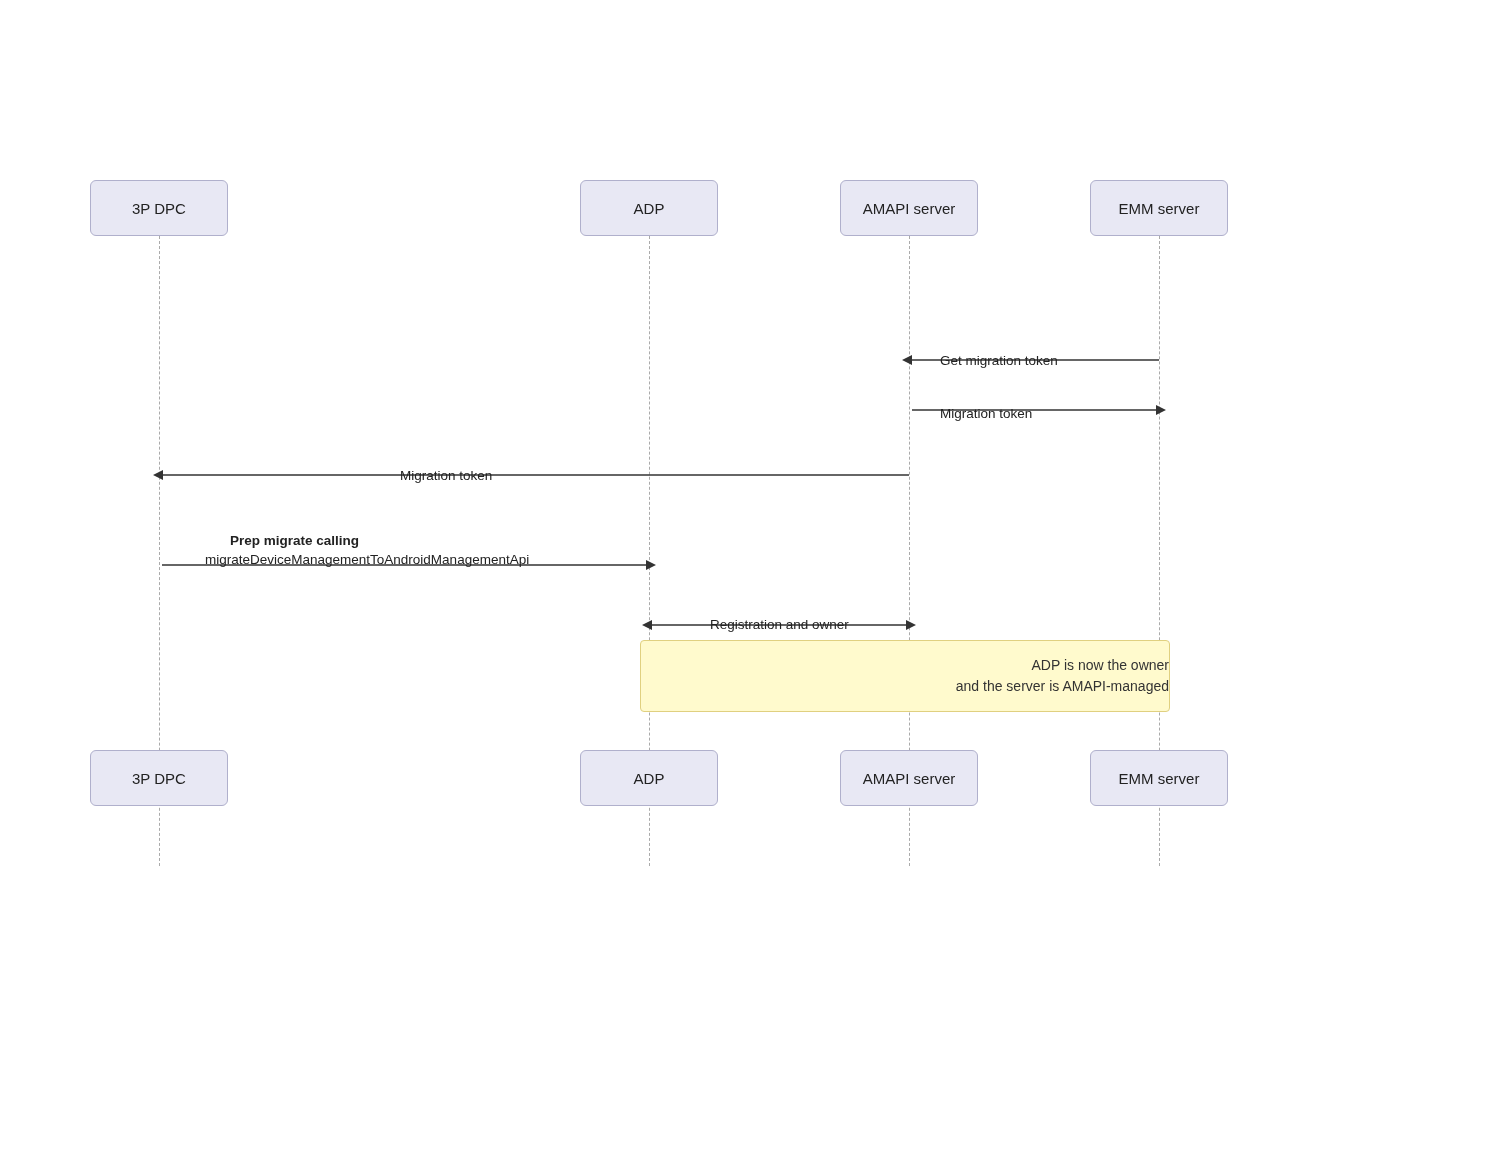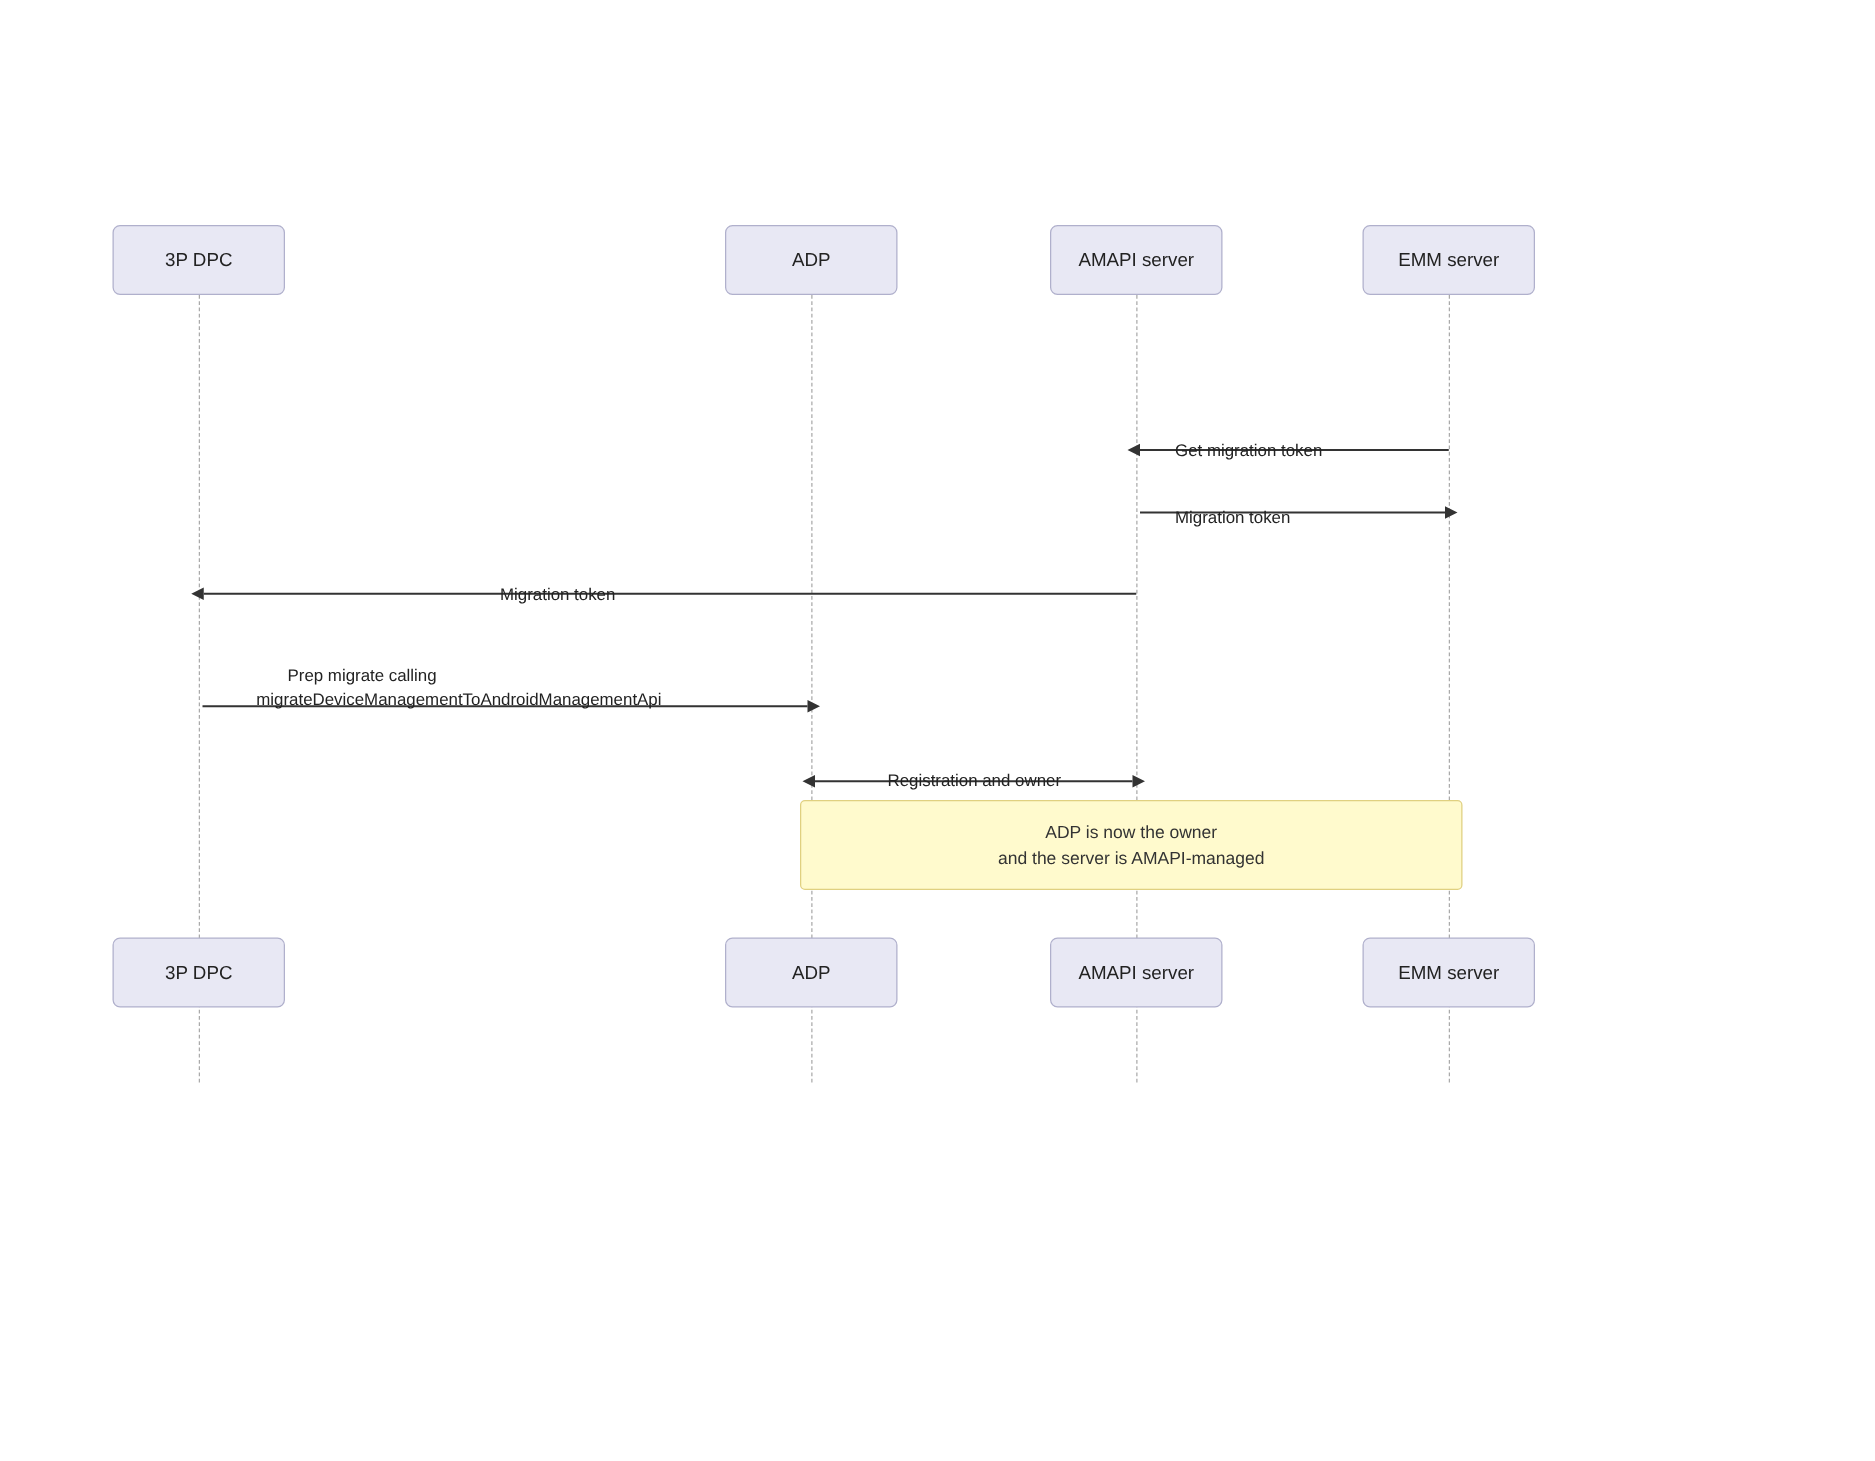--- a/index.html
+++ b/index.html
@@ -53,21 +53,21 @@
       white-space: nowrap;
       margin-top: 11px;
     }
     .highlight-box {
       position: absolute;
       background: #fffacd;
       border: 1.5px solid #e0d080;
       border-radius: 4px;
       display: flex;
       flex-direction: column;
-      align-items: center;
+      align-items: flex-end;
       justify-content: center;
       font-size: 14px;
       font-weight: 500;
       color: #333;
       text-align: center;
       line-height: 1.5;
     }
   </style>
 </head>
 <body>
@@ -114,21 +114,21 @@
 
   <div class="msg-label" style="left: 910px; top: 162px;">
     <span>Get migration token</span>
   </div>
   <div class="msg-label" style="left: 910px; top: 215px;">
     <span>Migration token</span>
   </div>
   <div class="msg-label" style="left: 370px; top: 277px;">
     <span>Migration token</span>
   </div>
-  <div class="msg-label" style="left: 200px; top: 342px;">
+  <div class="msg-label" style="left: 200px; top: 342px; font-weight: bold;">
     <span>Prep migrate calling</span>
   </div>
   <div class="msg-label" style="left: 175px; top: 361px;">
     <span>migrateDeviceManagementToAndroidManagementApi</span>
   </div>
   <div class="msg-label" style="left: 680px; top: 426px;">
     <span>Registration and owner</span>
   </div>
 
   <div class="highlight-box" style="left: 610px; top: 460px; width: 530px; height: 72px;">

